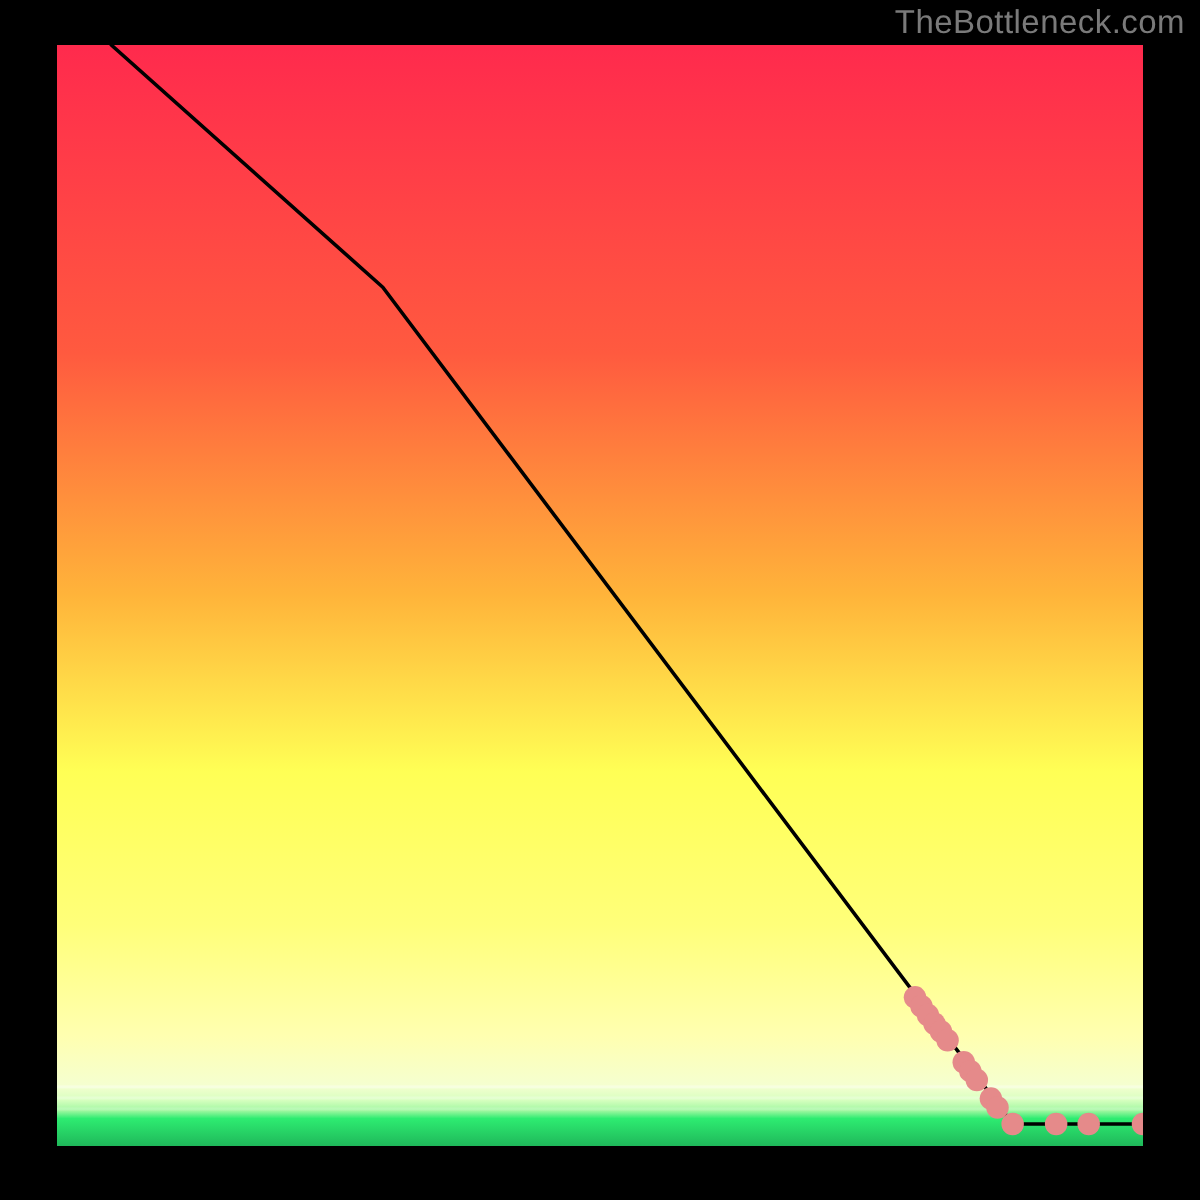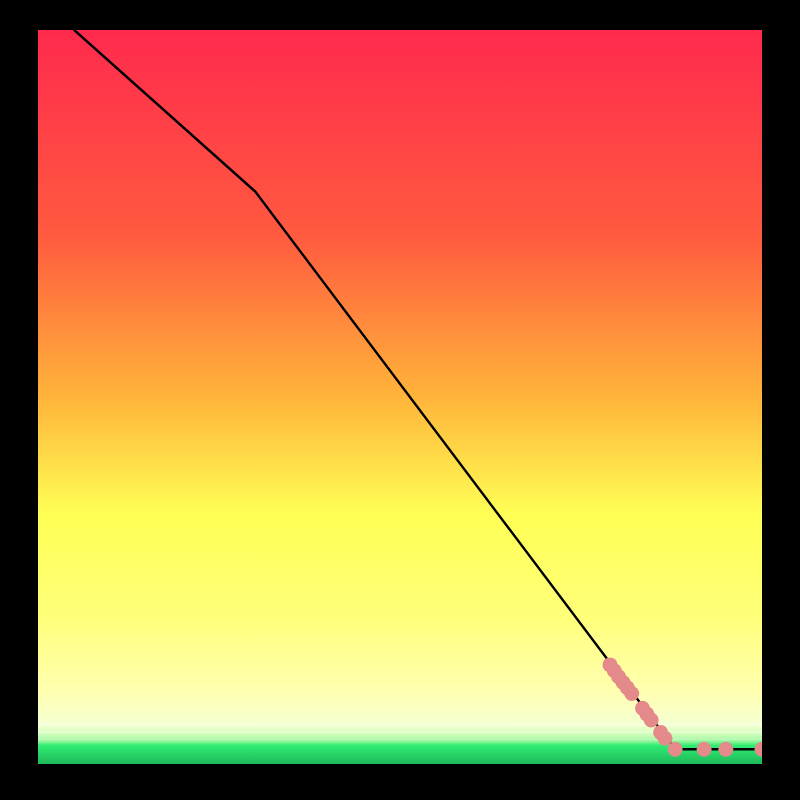--- a/index.html
+++ b/index.html
@@ -36,20 +36,21 @@
     height: 734px;
   }
   .plot svg {
     display: block;
   }
 </style>
 </head>
 <body>
 
 <div class="frame">
+  <div class="watermark">TheBottleneck.com</div>
   <div class="plot">
     <svg id="chart-svg" width="724" height="734" viewBox="0 0 724 734">
         <defs>
           <linearGradient id="bg-grad" x1="0" y1="0" x2="0" y2="1">
             <stop offset="0%" stop-color="#ff2a4d"></stop>
             <stop offset="28.000000000000004%" stop-color="#ff5a3f"></stop>
             <stop offset="50%" stop-color="#ffb43a"></stop>
             <stop offset="66%" stop-color="#ffff55"></stop>
             <stop offset="80%" stop-color="#ffff7a"></stop>
             <stop offset="90%" stop-color="#ffffb0"></stop>

